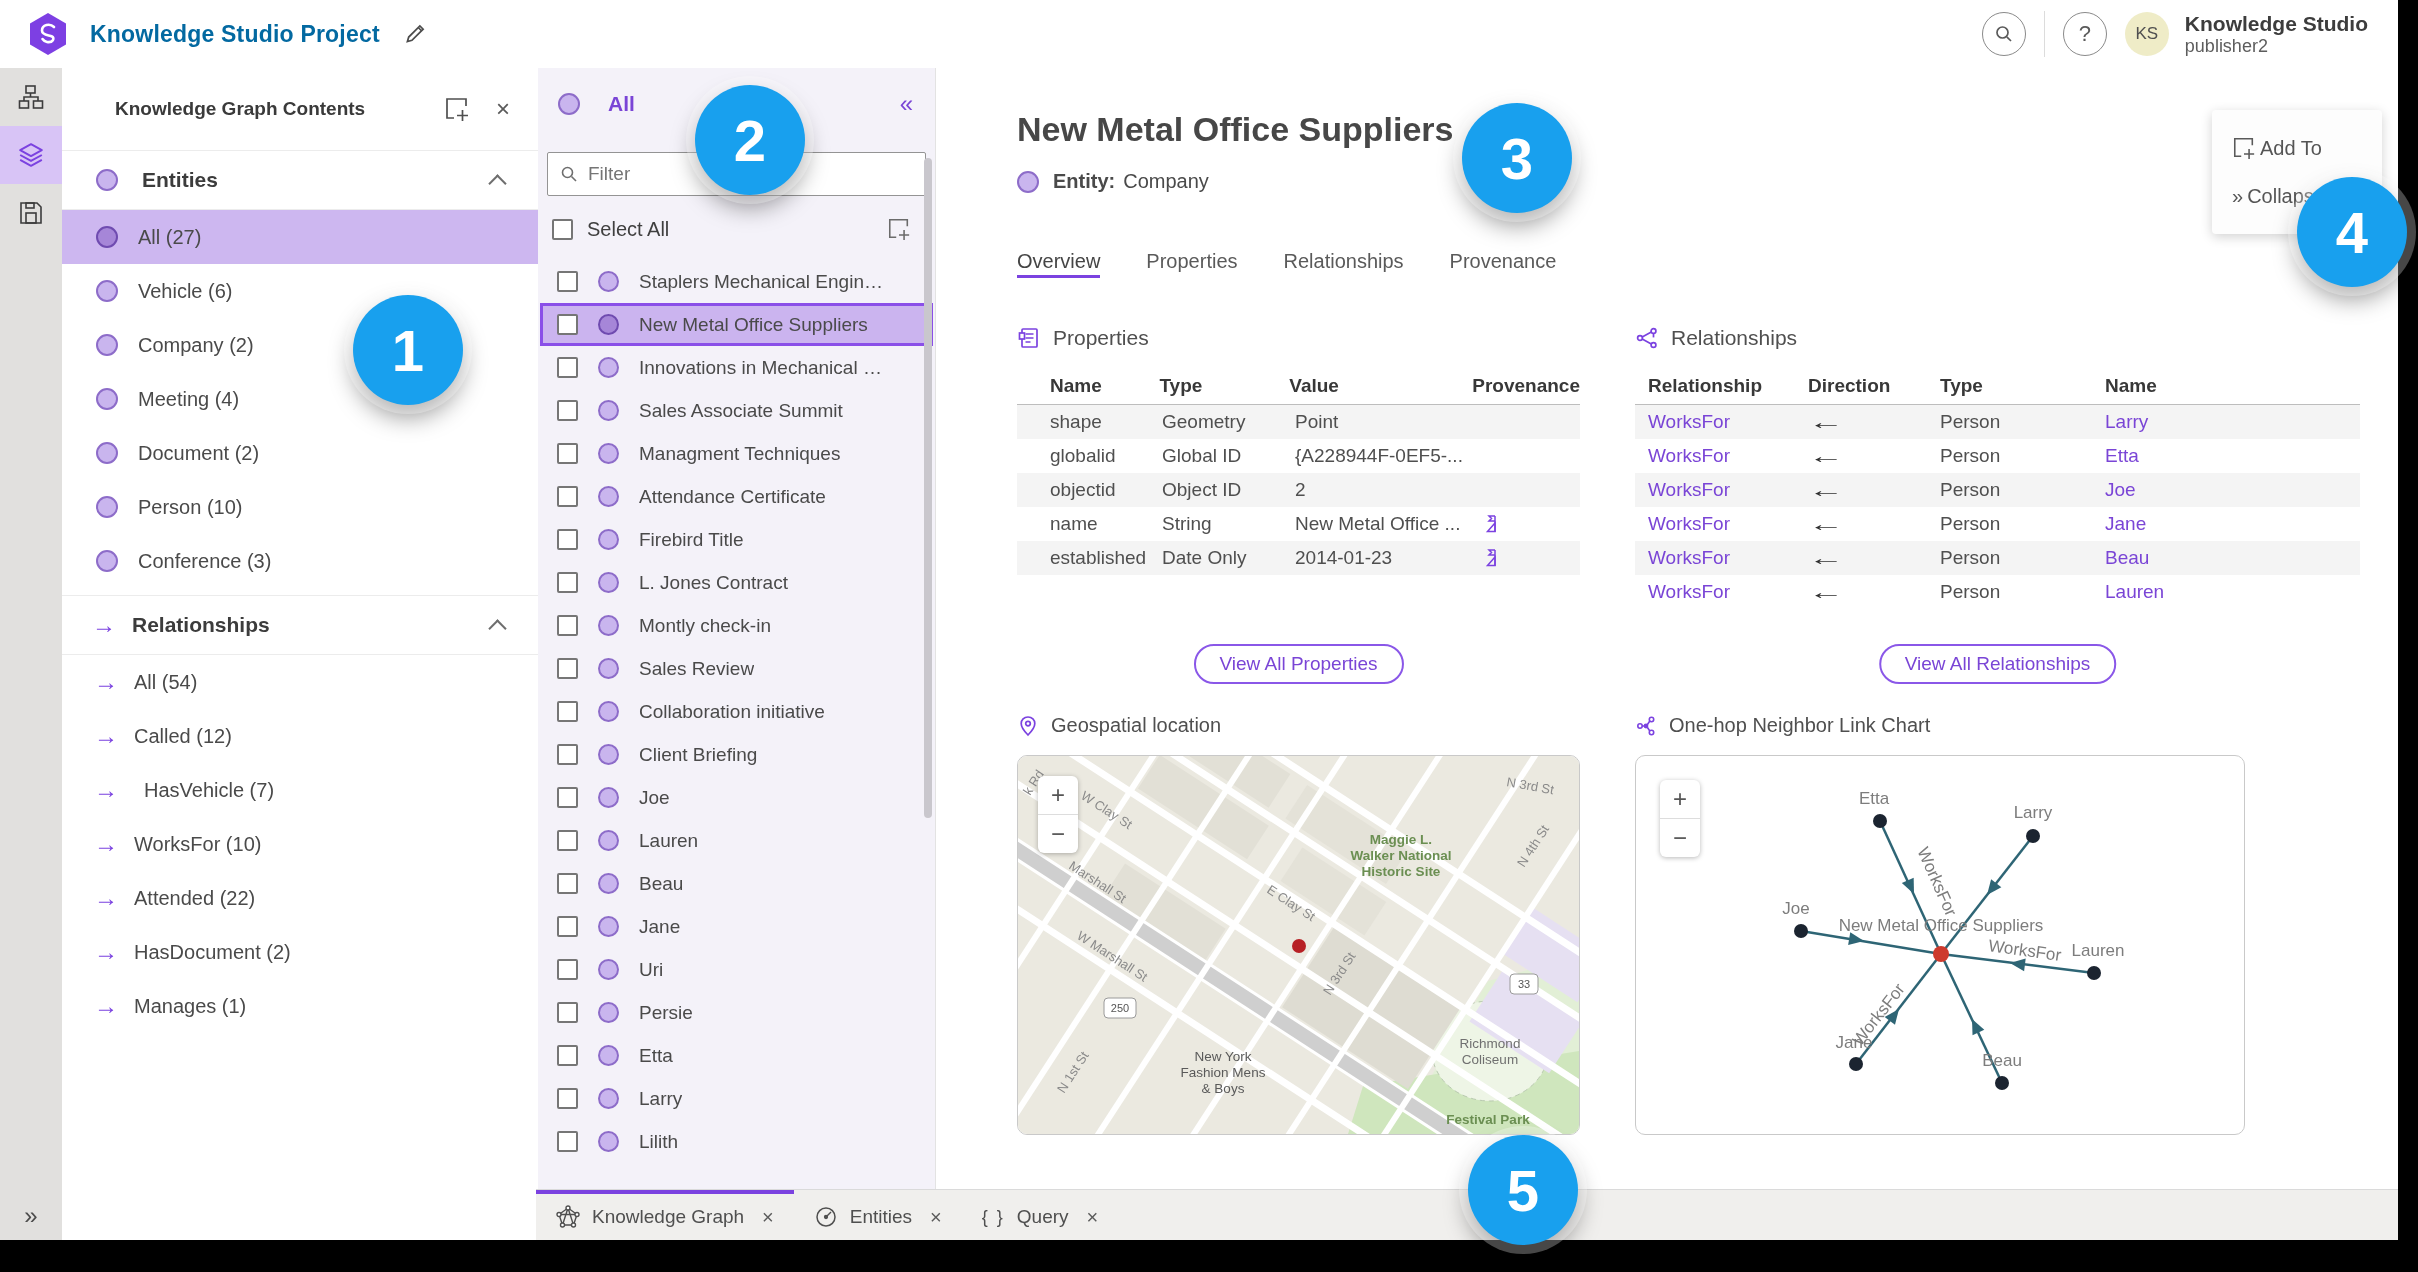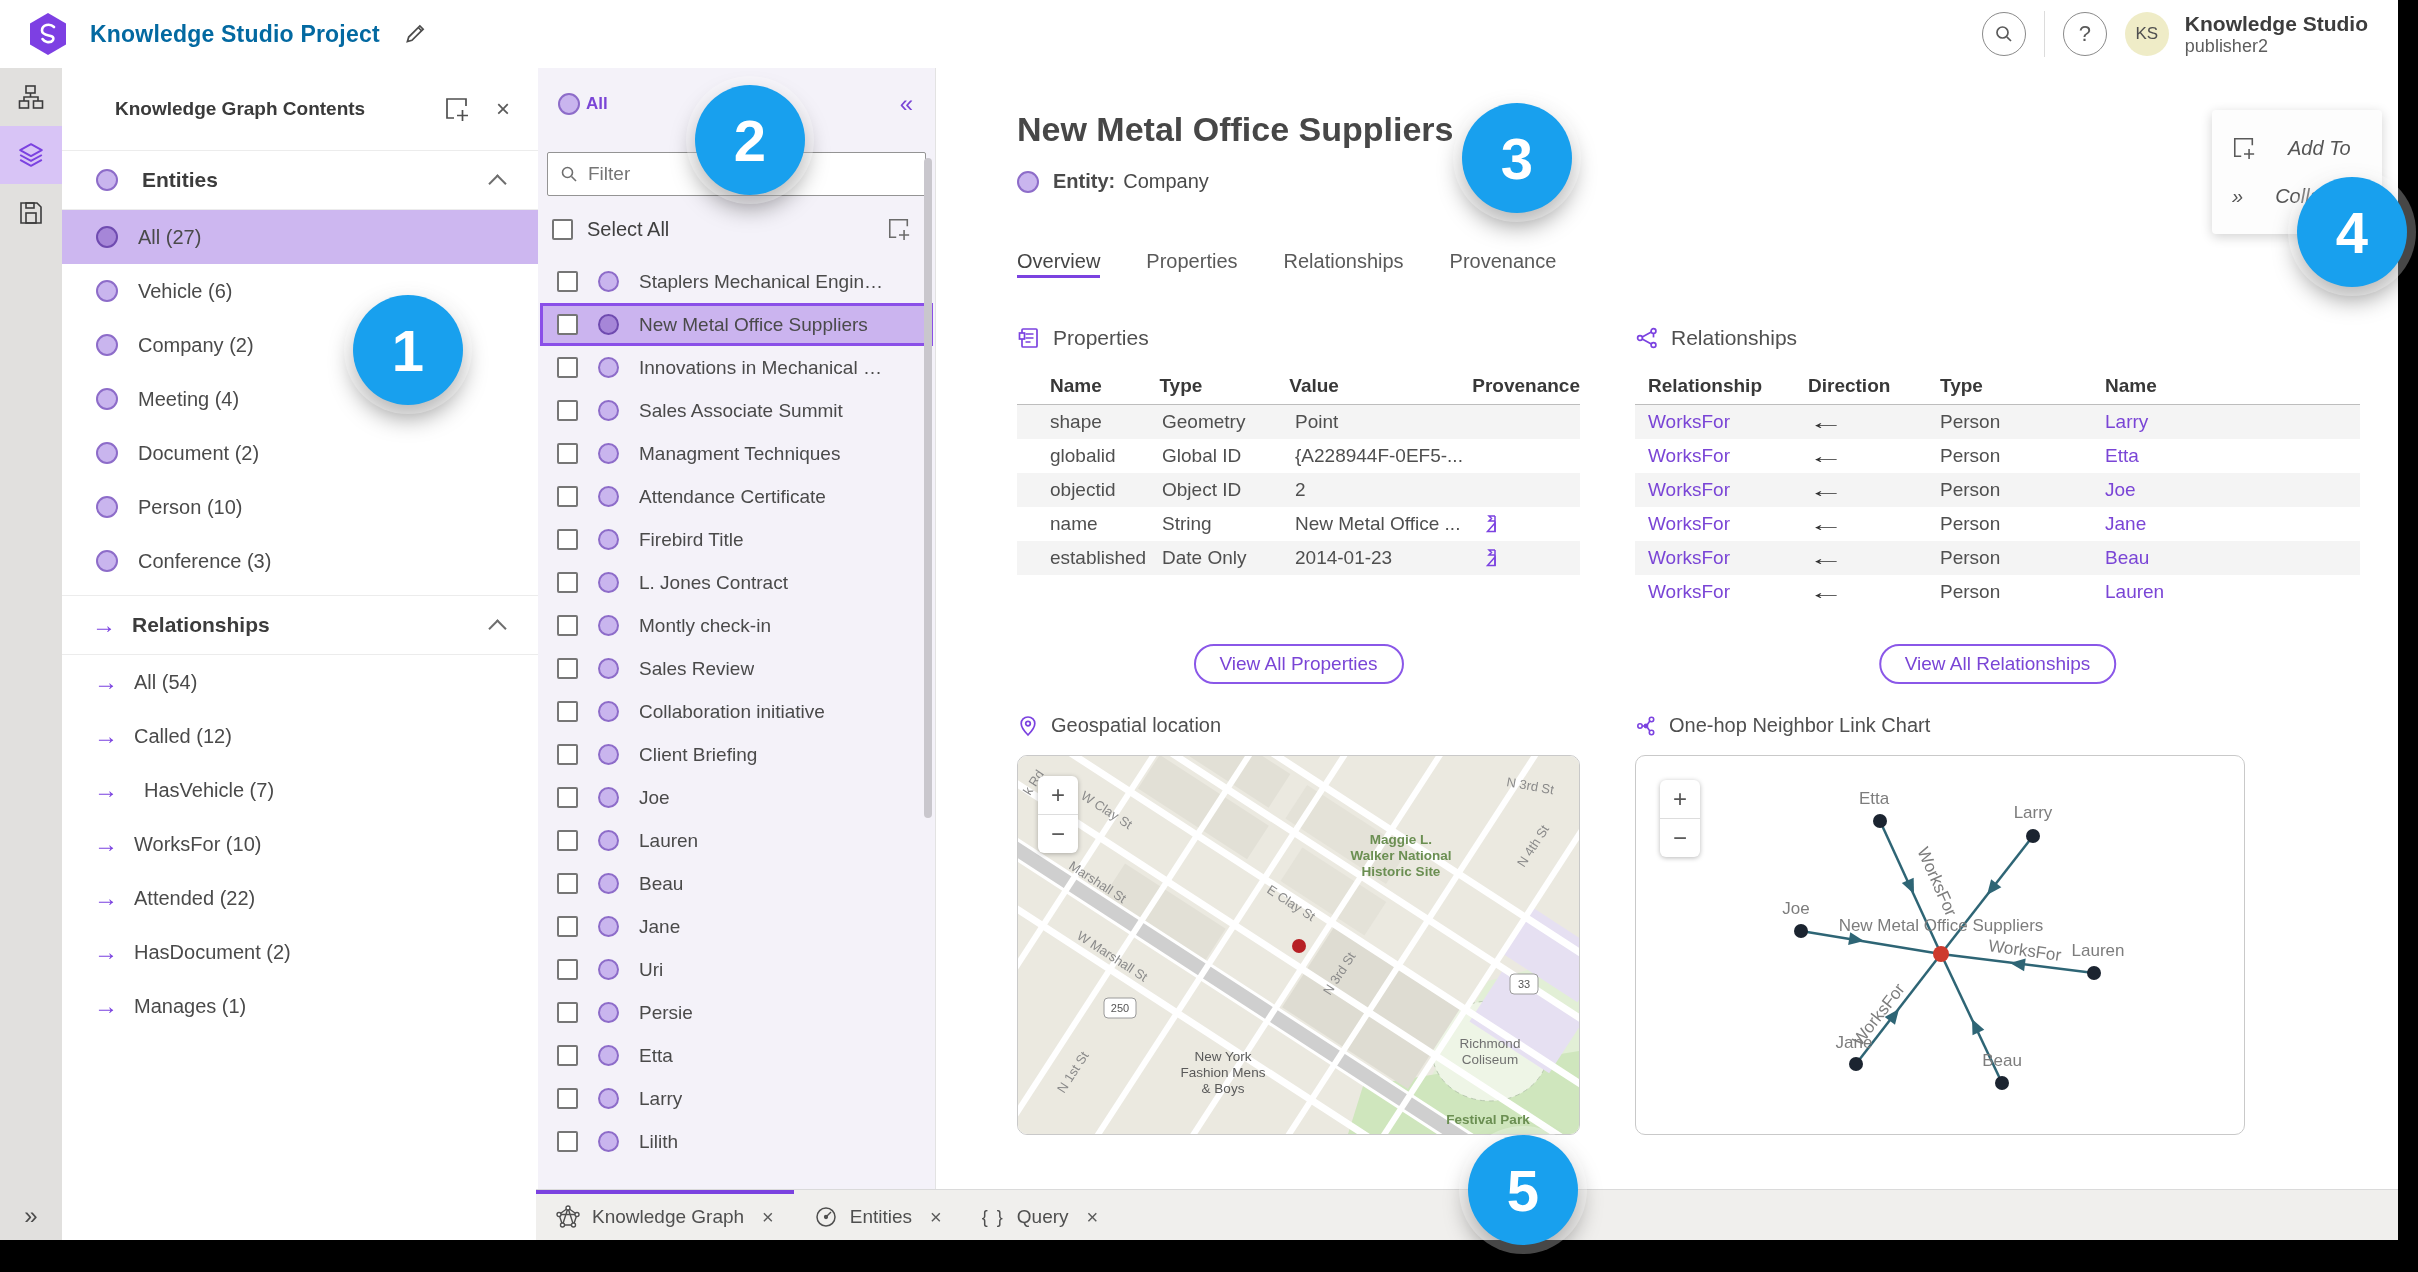--- a/index.html
+++ b/index.html
@@ -44,21 +44,21 @@
   .c-row.selected{background:#cdb7f0;}
   .dot{width:22px;height:22px;border-radius:50%;background:#c9b5ee;border:2px solid #8d6cc9;box-sizing:border-box;margin-left:34px;flex:0 0 auto;}
   .c-row.selected .dot{background:#a686d8;border-color:#6f4bb0;}
   .sect-hd .dot{margin-left:34px;}
   .arrow-ic{color:#7b42e0;font-size:24px;margin-left:32px;width:26px;flex:0 0 auto;}
   .gap8{height:8px;}
 
   
   .listpanel{position:absolute;left:538px;top:68px;width:397px;bottom:50px;background:#f4f2f9;border-right:1px solid #e3e3e3;}
   .lp-hd{height:72px;display:flex;align-items:center;}
-  .lp-hd .lbl{font-size:17px;font-weight:700;color:#7a45d6;margin-left:6px;}
+  .lp-hd .lbl{font-size:21px;font-weight:700;color:#7a45d6;margin-left:28px;}
   .lp-hd .dot{margin-left:12px;}
   .lp-hd .col{margin-left:auto;margin-right:22px;font-size:24px;color:#7a45d6;}
   .filter{position:absolute;left:9px;right:9px;top:84px;height:42px;background:#fff;border:1px solid #949494;border-radius:2px;display:flex;align-items:center;}
   .filter input{border:none;outline:none;flex:1;font-size:19px;font-family:"Liberation Sans",sans-serif;color:#444;background:transparent;margin-left:8px;}
   .filter .mag{margin-left:12px;}
   .selall{position:absolute;left:0;right:0;top:138px;height:46px;display:flex;align-items:center;}
   .selall .lbl{font-size:20px;color:#3f3f3f;margin-left:14px;}
   .selall .add{margin-left:auto;margin-right:24px;}
   .cbx{width:21px;height:21px;background:#fff;border:2px solid #767676;border-radius:2px;box-sizing:border-box;margin-left:14px;flex:0 0 auto;}
   .lp-list{position:absolute;left:0;right:0;top:192px;bottom:0;overflow:hidden;}
@@ -94,21 +94,21 @@
   .s-hd2{position:absolute;top:646px;left:0;display:flex;align-items:center;gap:12px;font-size:20px;color:#4f4f4f;}
   .card{position:absolute;top:687px;height:380px;border:1px solid #c9c9c9;border-radius:10px;overflow:hidden;background:#fff;box-sizing:border-box;}
   .card.mapc{left:0;width:563px;}
   .card.chartc{left:0;width:610px;}
   .zoomctl{position:absolute;left:20px;top:20px;width:40px;background:#fff;border-radius:6px;box-shadow:0 1px 5px rgba(0,0,0,.28);z-index:5;}
   .zoomctl div{height:38px;display:flex;align-items:center;justify-content:center;font-size:24px;color:#555;}
   .zoomctl div:first-child{border-bottom:1px solid #ddd;}
 
   
   .floatmenu{position:absolute;right:16px;top:110px;width:170px;background:#fdfdfd;border-radius:4px;box-shadow:0 3px 12px rgba(0,0,0,.18);padding:14px 0;z-index:20;}
-  .fm-item{height:48px;display:flex;align-items:center;gap:32px;padding-left:20px;font-size:20px;color:#555;font-style:italic;}
+  .fm-item{height:48px;display:flex;align-items:center;gap:4px;padding-left:20px;font-size:20px;color:#555;}
   .fm-item .g{font-size:20px;color:#555;}
 
   
   .tabbar{position:absolute;left:536px;right:0;bottom:0;height:50px;background:#f0efed;border-top:1px solid #dadada;display:flex;}
   .btab{display:flex;align-items:center;gap:12px;padding:0 20px;font-size:19px;color:#4f4f4f;border-top:4px solid transparent;box-sizing:border-box;}
   .btab.active{border-top-color:#7b42e0;}
   .btab .x{color:#5b5b5b;font-size:20px;margin-left:6px;}
   .btab .braces{font-size:18px;color:#4f4f4f;letter-spacing:2px;}
 
   

